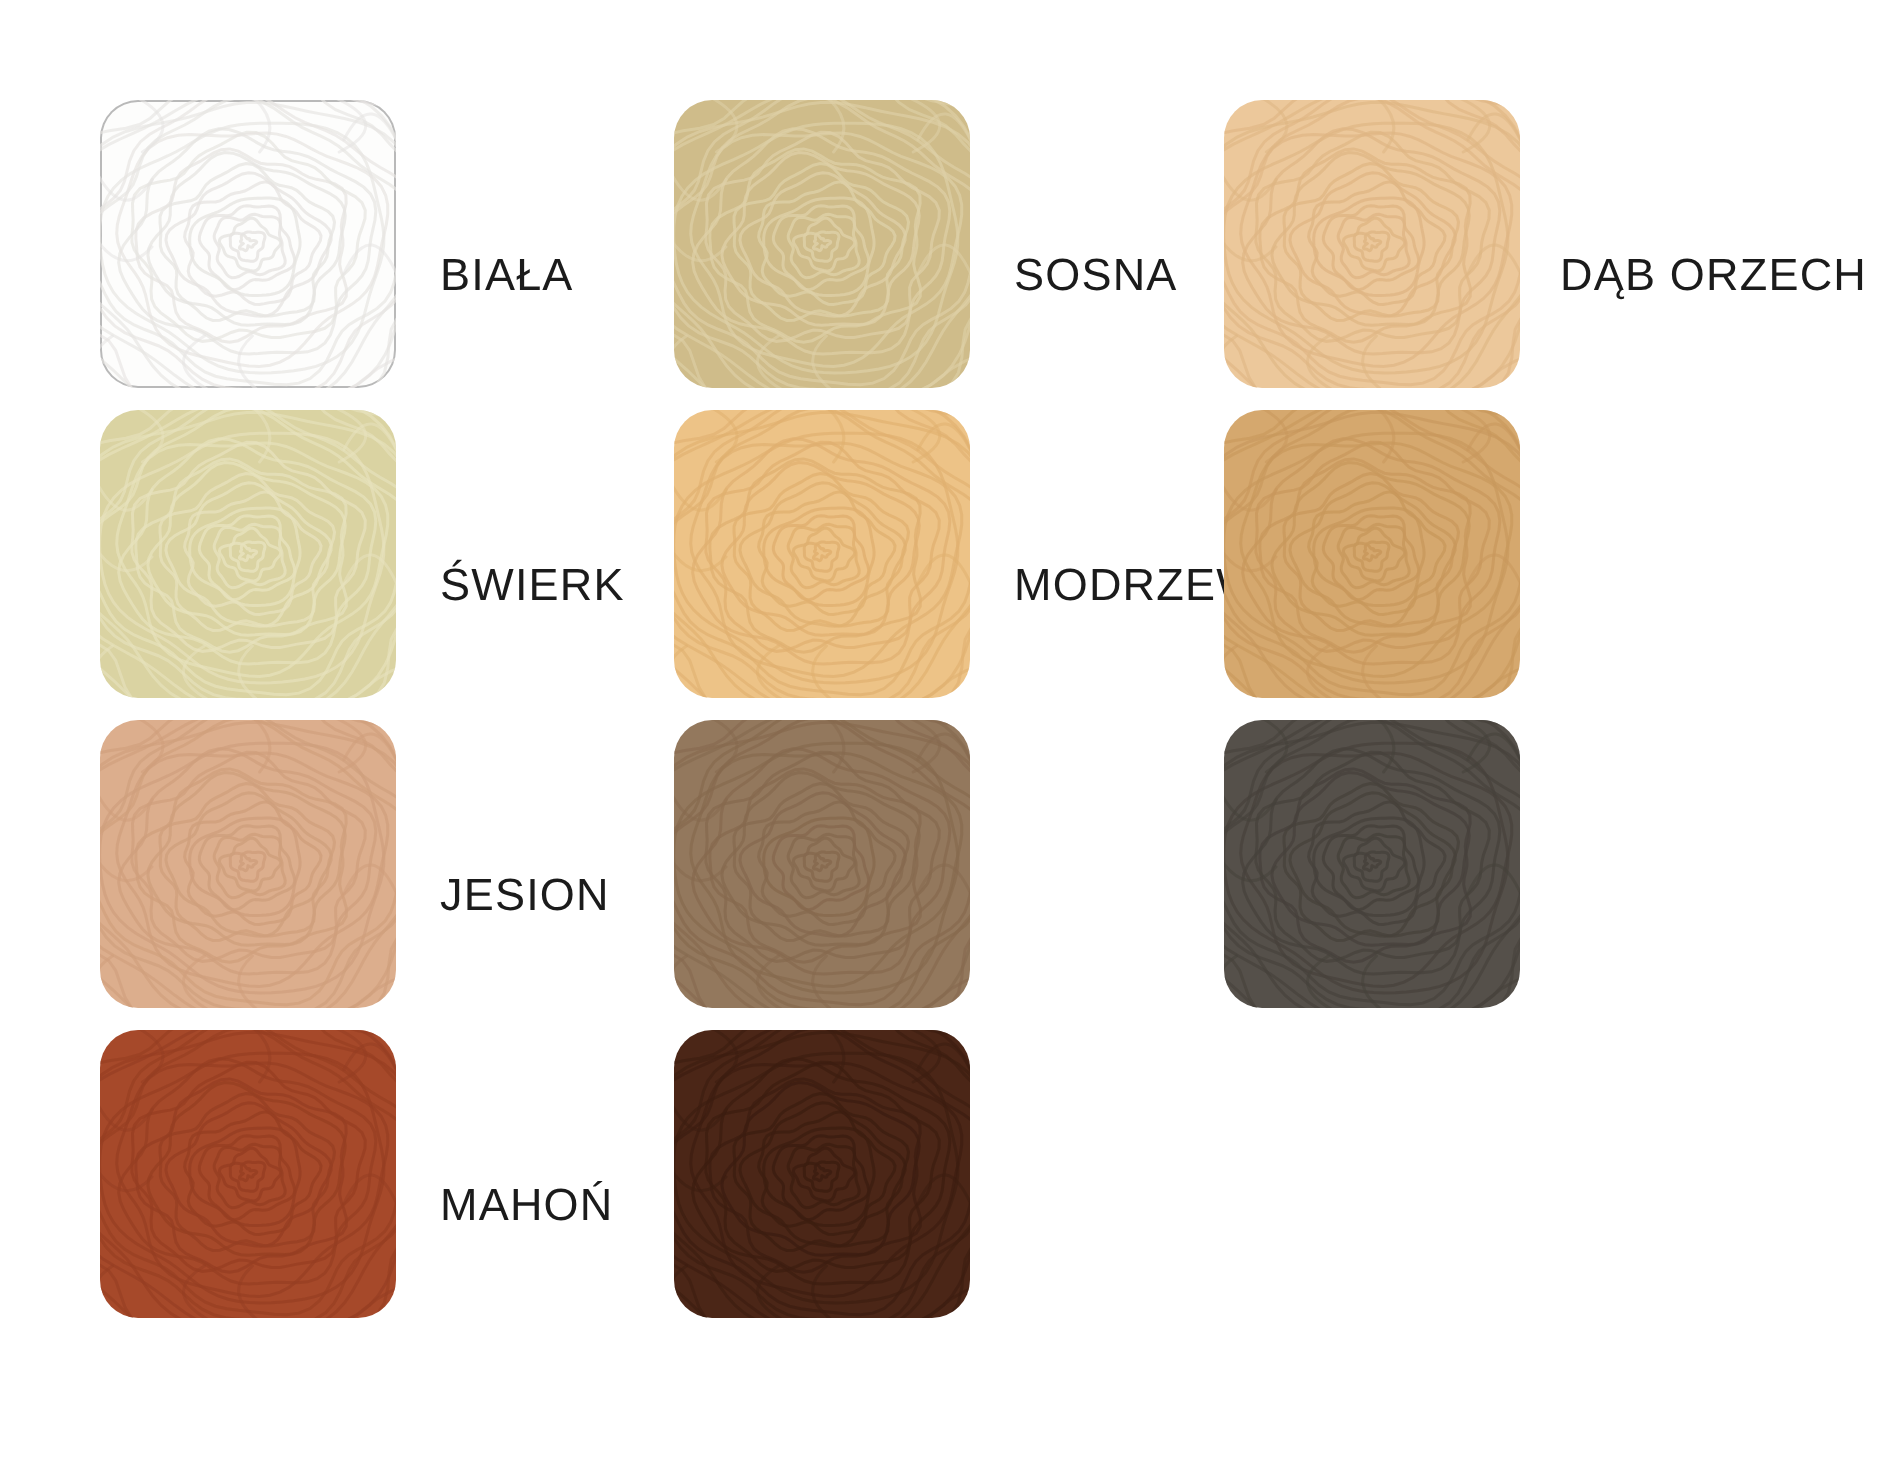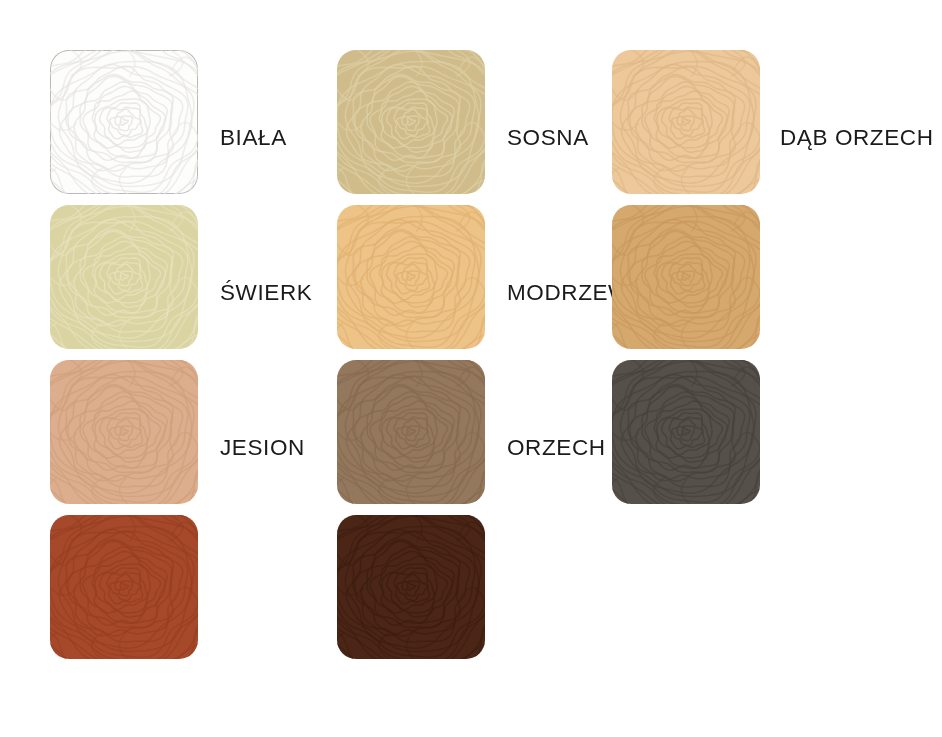--- a/index.html
+++ b/index.html
@@ -384,21 +384,20 @@
             <path d="M150 23.7 Q136 -7.6 122 19.7" opacity="0.55"></path>
             <path d="M17.2 -2 Q43.6 12 21.2 26" opacity="0.55"></path>
             <path d="M56.2 146 Q29.5 132 52.2 118" opacity="0.55"></path>
             <path d="M-2 69.4 Q12 89.1 26 73.4" opacity="0.55"></path>
             <path d="M150 90.7 Q136 56.4 122 86.7" opacity="0.55"></path>
             <path d="M75.8 -2 Q91.8 12 79.8 26" opacity="0.55"></path>
             <path d="M10.2 146 Q-14.2 132 6.2 118" opacity="0.55"></path>
           </g>
         </svg>
       </div>
-      <div class="swatch-label">ORZECH</div>
     </div>
     <div class="swatch-cell col-3">
       <div class="swatch-chip" style="background-color: rgb(85, 80, 74);">
         <svg viewBox="0 0 148 144" preserveAspectRatio="none">
           <g fill="none" stroke="#46413b" stroke-width="1.5" stroke-linecap="round">
             <path d="M78.06 71.59L77.70 71.88L77.30 72.11L76.95 72.32L76.71 72.50L76.57 72.71L76.50 72.93L76.44 73.17L76.33 73.38L76.10 73.53L75.77 73.57L75.35 73.50L74.91 73.33L74.52 73.12L74.22 72.94L74.04 72.88L73.95 72.98L73.92 73.26L73.88 73.69L73.78 74.19L73.59 74.68L73.33 75.07L73.01 75.29L72.69 75.33L72.38 75.23L72.12 75.04L71.88 74.84L71.64 74.67L71.36 74.58L71.03 74.55L70.66 74.53L70.28 74.48L69.96 74.34L69.77 74.08L69.76 73.72L69.96 73.30L70.31 72.87L70.75 72.48L71.18 72.17L71.48 71.96L71.61 71.82L71.53 71.71L71.28 71.59L70.93 71.43L70.59 71.23L70.34 70.99L70.23 70.75L70.26 70.53L70.39 70.35L70.57 70.19L70.72 70.03L70.80 69.82L70.79 69.52L70.73 69.14L70.68 68.68L70.70 68.20L70.83 67.79L71.09 67.52L71.47 67.44L71.92 67.57L72.37 67.89L72.77 68.31L73.09 68.75L73.33 69.11L73.52 69.35L73.70 69.45L73.89 69.43L74.12 69.35L74.36 69.30L74.58 69.31L74.75 69.43L74.85 69.63L74.89 69.88L74.89 70.11L74.93 70.29L75.07 70.37L75.37 70.37L75.83 70.32L76.42 70.28L77.07 70.30L77.66 70.42L78.10 70.64L78.32 70.93L78.29 71.26L78.06 71.59Z" opacity="0.850"></path>
             <path d="M81.64 72.43L81.59 72.94L81.46 73.44L81.22 73.91L80.86 74.33L80.41 74.69L79.93 75.00L79.50 75.30L79.18 75.62L78.98 76.02L78.89 76.53L78.86 77.17L78.81 77.89L78.67 78.64L78.40 79.35L77.97 79.93L77.39 80.35L76.71 80.58L75.99 80.64L75.25 80.60L74.54 80.51L73.85 80.41L73.18 80.33L72.51 80.27L71.84 80.18L71.18 80.02L70.59 79.73L70.08 79.30L69.71 78.73L69.47 78.08L69.34 77.40L69.27 76.77L69.18 76.24L69.00 75.83L68.69 75.52L68.22 75.29L67.63 75.06L66.99 74.80L66.37 74.46L65.86 74.03L65.50 73.54L65.29 73.00L65.21 72.43L65.21 71.87L65.22 71.29L65.20 70.70L65.16 70.08L65.11 69.42L65.13 68.75L65.27 68.09L65.60 67.50L66.13 67.03L66.84 66.73L67.68 66.60L68.57 66.62L69.42 66.73L70.18 66.86L70.84 66.94L71.39 66.93L71.87 66.80L72.33 66.59L72.81 66.35L73.31 66.13L73.85 65.99L74.40 65.96L74.95 66.02L75.49 66.13L76.03 66.25L76.59 66.31L77.21 66.31L77.92 66.25L78.72 66.17L79.58 66.13L80.44 66.20L81.22 66.43L81.85 66.84L82.26 67.40L82.45 68.08L82.44 68.81L82.28 69.53L82.07 70.21L81.88 70.83L81.74 71.39L81.67 71.92L81.64 72.43Z" opacity="0.838"></path>
             <path d="M90.09 72.47L89.38 73.42L88.54 74.27L87.80 75.05L87.30 75.82L87.00 76.63L86.73 77.45L86.30 78.23L85.57 78.83L84.57 79.21L83.44 79.39L82.36 79.50L81.52 79.71L80.95 80.21L80.59 81.06L80.26 82.18L79.82 83.38L79.14 84.43L78.23 85.14L77.17 85.45L76.04 85.42L74.94 85.21L73.87 84.94L72.83 84.71L71.81 84.49L70.82 84.17L69.94 83.65L69.22 82.88L68.71 81.93L68.36 80.93L68.05 80.05L67.61 79.40L66.94 78.98L66.02 78.71L64.95 78.44L63.91 78.06L63.07 77.49L62.50 76.75L62.16 75.93L61.90 75.08L61.56 74.24L61.04 73.39L60.42 72.47L59.88 71.48L59.68 70.45L60.01 69.48L60.91 68.68L62.25 68.10L63.74 67.74L65.09 67.48L66.07 67.17L66.64 66.67L66.90 65.93L67.07 65.04L67.35 64.12L67.84 63.34L68.55 62.77L69.40 62.38L70.28 62.06L71.13 61.66L71.97 61.08L72.86 60.37L73.84 59.67L74.94 59.17L76.08 59.06L77.18 59.39L78.15 60.10L78.96 61.02L79.65 61.93L80.29 62.71L80.96 63.32L81.66 63.82L82.35 64.31L82.95 64.89L83.42 65.56L83.79 66.28L84.18 66.94L84.75 67.50L85.63 67.95L86.80 68.39L88.12 68.90L89.33 69.59L90.14 70.46L90.40 71.45L90.09 72.47Z" opacity="0.826"></path>
             <path d="M91.05 72.67L91.00 73.74L91.04 74.82L91.29 75.98L91.75 77.27L92.27 78.70L92.59 80.20L92.49 81.64L91.82 82.87L90.63 83.77L89.12 84.35L87.52 84.72L86.03 85.05L84.73 85.48L83.58 86.05L82.46 86.67L81.25 87.14L79.92 87.31L78.53 87.10L77.17 86.61L75.92 86.07L74.78 85.77L73.65 85.90L72.40 86.50L70.95 87.39L69.30 88.26L67.56 88.81L65.91 88.82L64.51 88.27L63.42 87.28L62.59 86.08L61.87 84.88L61.13 83.78L60.33 82.78L59.54 81.79L58.91 80.71L58.60 79.51L58.66 78.22L59.01 76.94L59.42 75.75L59.66 74.67L59.53 73.68L59.04 72.67L58.31 71.59L57.61 70.40L57.16 69.15L57.09 67.89L57.37 66.68L57.87 65.53L58.41 64.38L58.91 63.18L59.40 61.91L60.02 60.66L60.93 59.58L62.22 58.86L63.86 58.62L65.68 58.85L67.46 59.35L69.04 59.86L70.35 60.09L71.45 59.89L72.47 59.28L73.56 58.45L74.78 57.69L76.10 57.23L77.44 57.17L78.74 57.44L79.99 57.85L81.25 58.20L82.63 58.36L84.19 58.37L85.86 58.41L87.50 58.68L88.87 59.35L89.78 60.46L90.18 61.90L90.15 63.48L89.92 65.00L89.73 66.35L89.76 67.52L90.03 68.55L90.43 69.54L90.81 70.55L91.02 71.61L91.05 72.67Z" opacity="0.814"></path>
             <path d="M95.22 72.96L95.62 74.42L96.21 75.97L96.86 77.64L97.30 79.41L97.28 81.16L96.62 82.74L95.36 84.05L93.68 85.05L91.86 85.83L90.14 86.54L88.62 87.29L87.25 88.13L85.91 88.98L84.46 89.67L82.85 90.06L81.13 90.10L79.43 89.92L77.83 89.76L76.38 89.92L74.97 90.56L73.46 91.66L71.75 92.99L69.82 94.17L67.77 94.84L65.79 94.79L64.04 94.03L62.59 92.76L61.39 91.30L60.29 89.91L59.14 88.72L57.88 87.69L56.60 86.68L55.50 85.53L54.76 84.14L54.48 82.57L54.56 80.95L54.75 79.40L54.75 78.02L54.32 76.79L53.43 75.61L52.23 74.35L51.02 72.96L50.10 71.42L49.67 69.81L49.73 68.21L50.15 66.65L50.73 65.13L51.35 63.62L52.01 62.09L52.83 60.62L53.96 59.32L55.52 58.35L57.45 57.82L59.59 57.70L61.69 57.80L63.53 57.87L65.05 57.64L66.31 56.98L67.48 55.94L68.72 54.75L70.16 53.71L71.76 53.06L73.46 52.88L75.16 53.05L76.83 53.33L78.53 53.49L80.33 53.42L82.31 53.19L84.39 53.04L86.42 53.27L88.14 54.07L89.36 55.47L90.00 57.32L90.19 59.34L90.19 61.26L90.29 62.89L90.72 64.22L91.51 65.33L92.50 66.40L93.48 67.54L94.24 68.80L94.70 70.15L94.97 71.54L95.22 72.96Z" opacity="0.802"></path>
@@ -463,20 +462,21 @@
             <path d="M150 23.7 Q136 -7.6 122 19.7" opacity="0.55"></path>
             <path d="M17.2 -2 Q43.6 12 21.2 26" opacity="0.55"></path>
             <path d="M56.2 146 Q29.5 132 52.2 118" opacity="0.55"></path>
             <path d="M-2 69.4 Q12 89.1 26 73.4" opacity="0.55"></path>
             <path d="M150 90.7 Q136 56.4 122 86.7" opacity="0.55"></path>
             <path d="M75.8 -2 Q91.8 12 79.8 26" opacity="0.55"></path>
             <path d="M10.2 146 Q-14.2 132 6.2 118" opacity="0.55"></path>
           </g>
         </svg>
       </div>
+      <div class="swatch-label">MAHOŃ</div>
     </div>
     <div class="swatch-cell col-2">
       <div class="swatch-chip" style="background-color: rgb(75, 38, 23);">
         <svg viewBox="0 0 148 144" preserveAspectRatio="none">
           <g fill="none" stroke="#3c1d10" stroke-width="1.5" stroke-linecap="round">
             <path d="M78.06 71.59L77.70 71.88L77.30 72.11L76.95 72.32L76.71 72.50L76.57 72.71L76.50 72.93L76.44 73.17L76.33 73.38L76.10 73.53L75.77 73.57L75.35 73.50L74.91 73.33L74.52 73.12L74.22 72.94L74.04 72.88L73.95 72.98L73.92 73.26L73.88 73.69L73.78 74.19L73.59 74.68L73.33 75.07L73.01 75.29L72.69 75.33L72.38 75.23L72.12 75.04L71.88 74.84L71.64 74.67L71.36 74.58L71.03 74.55L70.66 74.53L70.28 74.48L69.96 74.34L69.77 74.08L69.76 73.72L69.96 73.30L70.31 72.87L70.75 72.48L71.18 72.17L71.48 71.96L71.61 71.82L71.53 71.71L71.28 71.59L70.93 71.43L70.59 71.23L70.34 70.99L70.23 70.75L70.26 70.53L70.39 70.35L70.57 70.19L70.72 70.03L70.80 69.82L70.79 69.52L70.73 69.14L70.68 68.68L70.70 68.20L70.83 67.79L71.09 67.52L71.47 67.44L71.92 67.57L72.37 67.89L72.77 68.31L73.09 68.75L73.33 69.11L73.52 69.35L73.70 69.45L73.89 69.43L74.12 69.35L74.36 69.30L74.58 69.31L74.75 69.43L74.85 69.63L74.89 69.88L74.89 70.11L74.93 70.29L75.07 70.37L75.37 70.37L75.83 70.32L76.42 70.28L77.07 70.30L77.66 70.42L78.10 70.64L78.32 70.93L78.29 71.26L78.06 71.59Z" opacity="0.850"></path>
             <path d="M81.64 72.43L81.59 72.94L81.46 73.44L81.22 73.91L80.86 74.33L80.41 74.69L79.93 75.00L79.50 75.30L79.18 75.62L78.98 76.02L78.89 76.53L78.86 77.17L78.81 77.89L78.67 78.64L78.40 79.35L77.97 79.93L77.39 80.35L76.71 80.58L75.99 80.64L75.25 80.60L74.54 80.51L73.85 80.41L73.18 80.33L72.51 80.27L71.84 80.18L71.18 80.02L70.59 79.73L70.08 79.30L69.71 78.73L69.47 78.08L69.34 77.40L69.27 76.77L69.18 76.24L69.00 75.83L68.69 75.52L68.22 75.29L67.63 75.06L66.99 74.80L66.37 74.46L65.86 74.03L65.50 73.54L65.29 73.00L65.21 72.43L65.21 71.87L65.22 71.29L65.20 70.70L65.16 70.08L65.11 69.42L65.13 68.75L65.27 68.09L65.60 67.50L66.13 67.03L66.84 66.73L67.68 66.60L68.57 66.62L69.42 66.73L70.18 66.86L70.84 66.94L71.39 66.93L71.87 66.80L72.33 66.59L72.81 66.35L73.31 66.13L73.85 65.99L74.40 65.96L74.95 66.02L75.49 66.13L76.03 66.25L76.59 66.31L77.21 66.31L77.92 66.25L78.72 66.17L79.58 66.13L80.44 66.20L81.22 66.43L81.85 66.84L82.26 67.40L82.45 68.08L82.44 68.81L82.28 69.53L82.07 70.21L81.88 70.83L81.74 71.39L81.67 71.92L81.64 72.43Z" opacity="0.838"></path>
             <path d="M90.09 72.47L89.38 73.42L88.54 74.27L87.80 75.05L87.30 75.82L87.00 76.63L86.73 77.45L86.30 78.23L85.57 78.83L84.57 79.21L83.44 79.39L82.36 79.50L81.52 79.71L80.95 80.21L80.59 81.06L80.26 82.18L79.82 83.38L79.14 84.43L78.23 85.14L77.17 85.45L76.04 85.42L74.94 85.21L73.87 84.94L72.83 84.71L71.81 84.49L70.82 84.17L69.94 83.65L69.22 82.88L68.71 81.93L68.36 80.93L68.05 80.05L67.61 79.40L66.94 78.98L66.02 78.71L64.95 78.44L63.91 78.06L63.07 77.49L62.50 76.75L62.16 75.93L61.90 75.08L61.56 74.24L61.04 73.39L60.42 72.47L59.88 71.48L59.68 70.45L60.01 69.48L60.91 68.68L62.25 68.10L63.74 67.74L65.09 67.48L66.07 67.17L66.64 66.67L66.90 65.93L67.07 65.04L67.35 64.12L67.84 63.34L68.55 62.77L69.40 62.38L70.28 62.06L71.13 61.66L71.97 61.08L72.86 60.37L73.84 59.67L74.94 59.17L76.08 59.06L77.18 59.39L78.15 60.10L78.96 61.02L79.65 61.93L80.29 62.71L80.96 63.32L81.66 63.82L82.35 64.31L82.95 64.89L83.42 65.56L83.79 66.28L84.18 66.94L84.75 67.50L85.63 67.95L86.80 68.39L88.12 68.90L89.33 69.59L90.14 70.46L90.40 71.45L90.09 72.47Z" opacity="0.826"></path>
             <path d="M91.05 72.67L91.00 73.74L91.04 74.82L91.29 75.98L91.75 77.27L92.27 78.70L92.59 80.20L92.49 81.64L91.82 82.87L90.63 83.77L89.12 84.35L87.52 84.72L86.03 85.05L84.73 85.48L83.58 86.05L82.46 86.67L81.25 87.14L79.92 87.31L78.53 87.10L77.17 86.61L75.92 86.07L74.78 85.77L73.65 85.90L72.40 86.50L70.95 87.39L69.30 88.26L67.56 88.81L65.91 88.82L64.51 88.27L63.42 87.28L62.59 86.08L61.87 84.88L61.13 83.78L60.33 82.78L59.54 81.79L58.91 80.71L58.60 79.51L58.66 78.22L59.01 76.94L59.42 75.75L59.66 74.67L59.53 73.68L59.04 72.67L58.31 71.59L57.61 70.40L57.16 69.15L57.09 67.89L57.37 66.68L57.87 65.53L58.41 64.38L58.91 63.18L59.40 61.91L60.02 60.66L60.93 59.58L62.22 58.86L63.86 58.62L65.68 58.85L67.46 59.35L69.04 59.86L70.35 60.09L71.45 59.89L72.47 59.28L73.56 58.45L74.78 57.69L76.10 57.23L77.44 57.17L78.74 57.44L79.99 57.85L81.25 58.20L82.63 58.36L84.19 58.37L85.86 58.41L87.50 58.68L88.87 59.35L89.78 60.46L90.18 61.90L90.15 63.48L89.92 65.00L89.73 66.35L89.76 67.52L90.03 68.55L90.43 69.54L90.81 70.55L91.02 71.61L91.05 72.67Z" opacity="0.814"></path>
             <path d="M95.22 72.96L95.62 74.42L96.21 75.97L96.86 77.64L97.30 79.41L97.28 81.16L96.62 82.74L95.36 84.05L93.68 85.05L91.86 85.83L90.14 86.54L88.62 87.29L87.25 88.13L85.91 88.98L84.46 89.67L82.85 90.06L81.13 90.10L79.43 89.92L77.83 89.76L76.38 89.92L74.97 90.56L73.46 91.66L71.75 92.99L69.82 94.17L67.77 94.84L65.79 94.79L64.04 94.03L62.59 92.76L61.39 91.30L60.29 89.91L59.14 88.72L57.88 87.69L56.60 86.68L55.50 85.53L54.76 84.14L54.48 82.57L54.56 80.95L54.75 79.40L54.75 78.02L54.32 76.79L53.43 75.61L52.23 74.35L51.02 72.96L50.10 71.42L49.67 69.81L49.73 68.21L50.15 66.65L50.73 65.13L51.35 63.62L52.01 62.09L52.83 60.62L53.96 59.32L55.52 58.35L57.45 57.82L59.59 57.70L61.69 57.80L63.53 57.87L65.05 57.64L66.31 56.98L67.48 55.94L68.72 54.75L70.16 53.71L71.76 53.06L73.46 52.88L75.16 53.05L76.83 53.33L78.53 53.49L80.33 53.42L82.31 53.19L84.39 53.04L86.42 53.27L88.14 54.07L89.36 55.47L90.00 57.32L90.19 59.34L90.19 61.26L90.29 62.89L90.72 64.22L91.51 65.33L92.50 66.40L93.48 67.54L94.24 68.80L94.70 70.15L94.97 71.54L95.22 72.96Z" opacity="0.802"></path>

